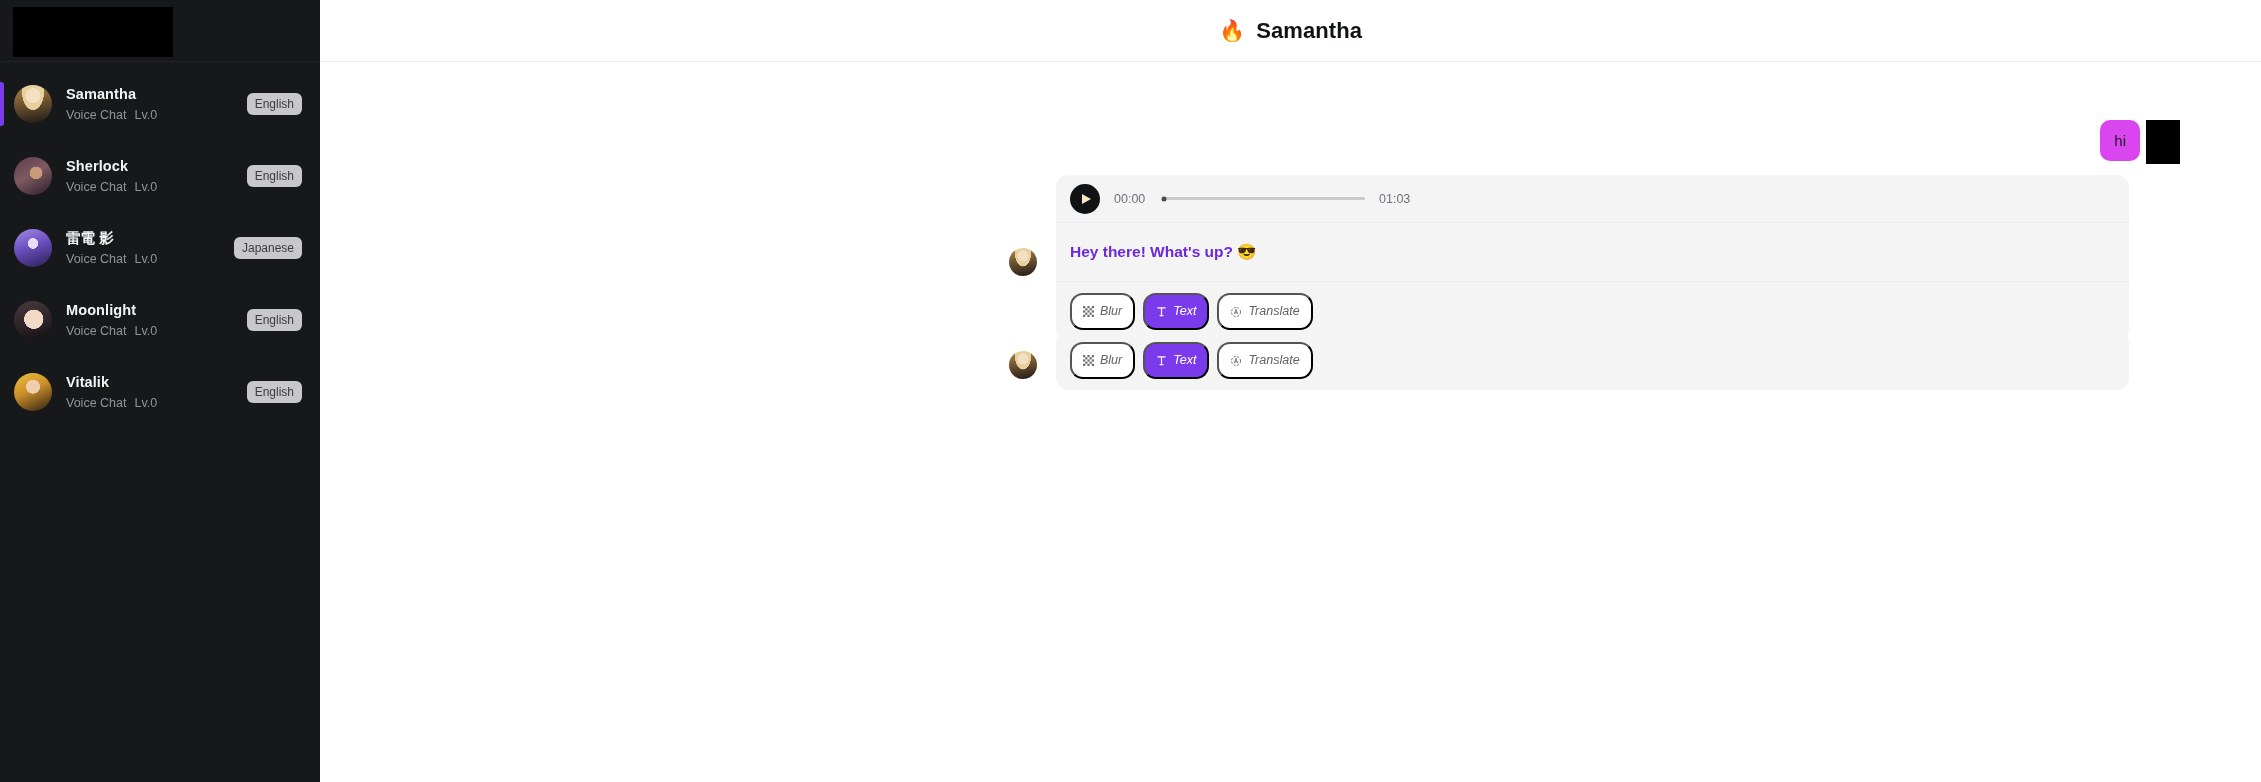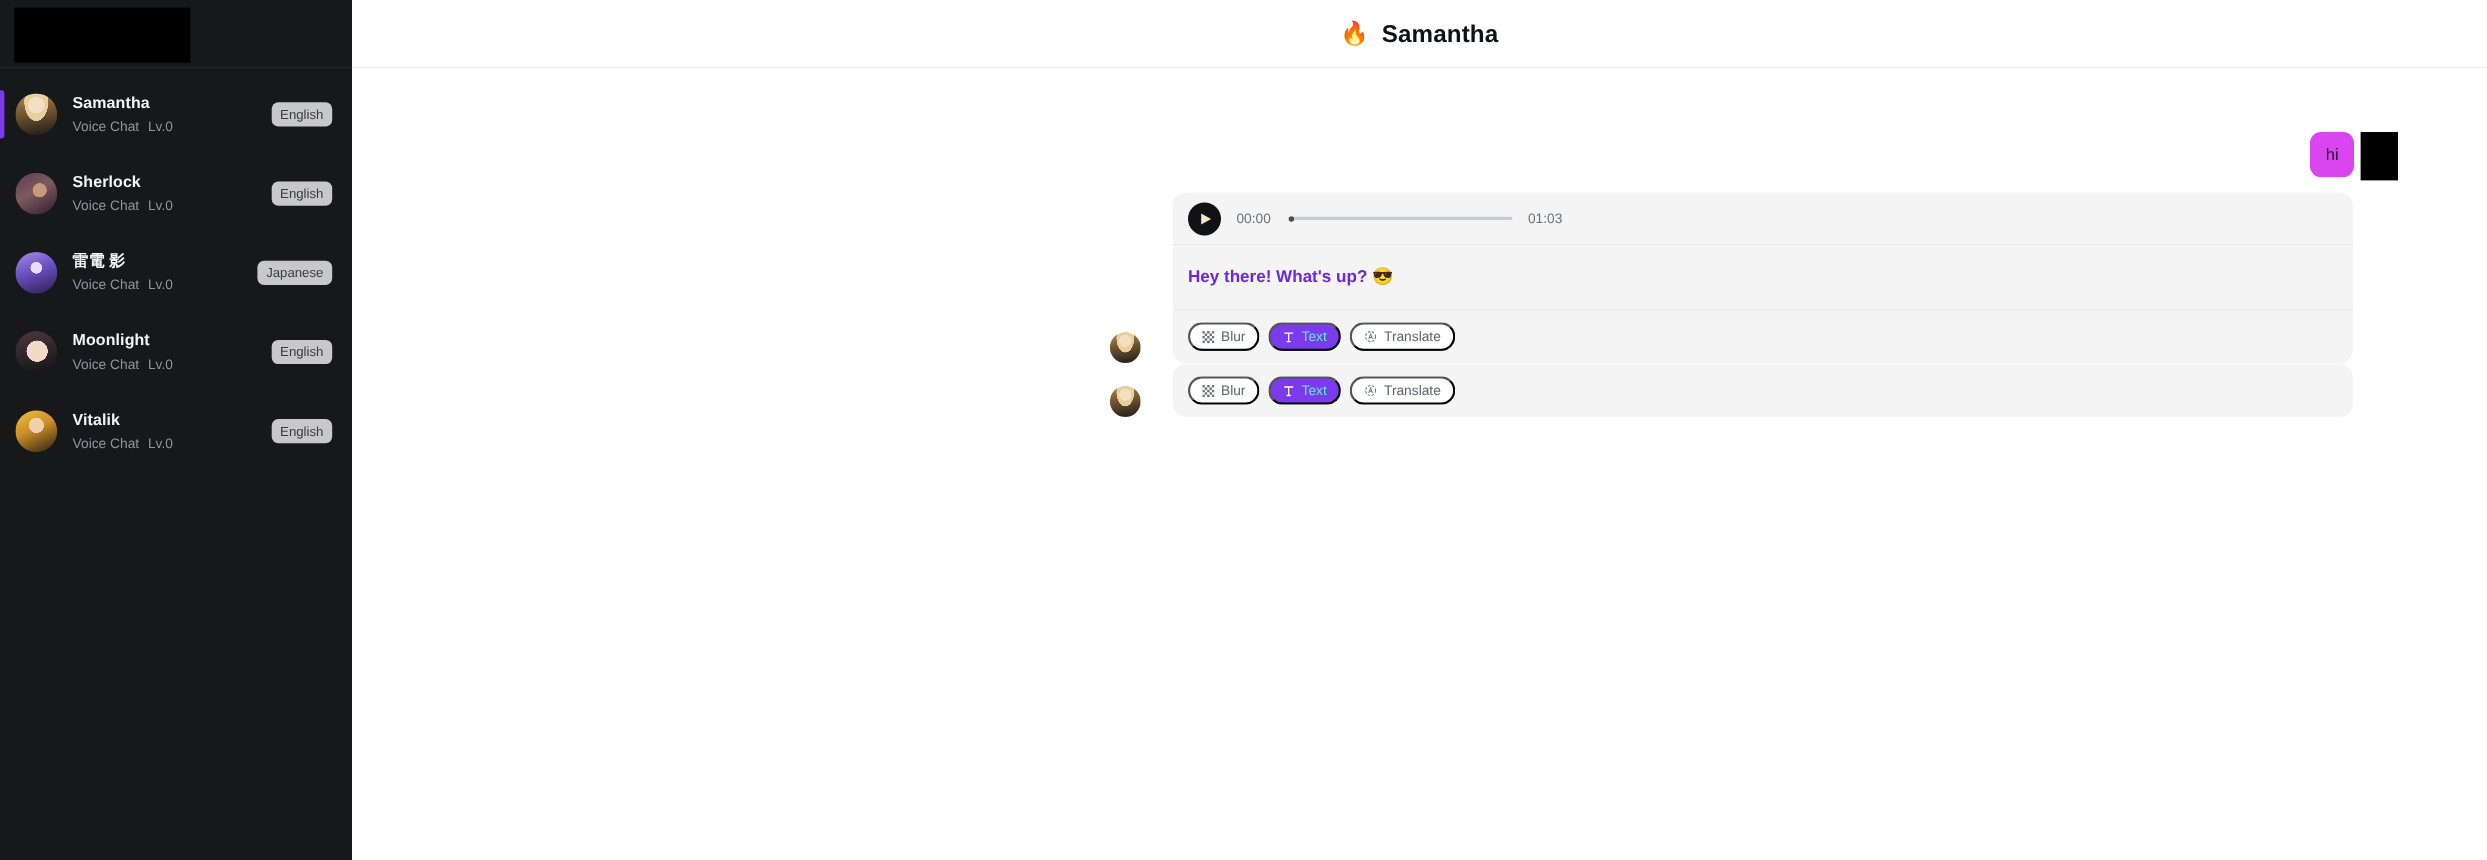--- a/index.html
+++ b/index.html
@@ -154,23 +154,23 @@
     max-width: 520px;
   }
   .user-avatar {
     width: 34px; height: 44px;
     background: #000000;
     flex: 0 0 34px;
   }
 
   
   .row-bot {
-    display: flex; align-items: flex-end;
+    display: flex; align-items: center;
     padding-left: 689px;
-    gap: 29px;
+    gap: 19px;
   }
   .bot-avatar {
     width: 28px; height: 28px;
     border-radius: 50%;
     flex: 0 0 28px;
     margin-top: 8px;
   }
   .bot-card {
     width: 1073px;
     background: #f4f4f5;
@@ -236,31 +236,32 @@
     color: #6d28d9;
     border-bottom: 1px solid #e8e8ea;
     font-weight: bold;
   }
   .actions {
     display: flex; align-items: center; gap: 8px;
     padding: 11px 14px;
   }
   .chip {
     display: inline-flex; align-items: center; gap: 6px;
-    height: 26px;
+    height: 37px;
     padding: 0 11px;
     border-radius: 13px;
     background: #ffffff;
     color: #5f6369;
     font-size: 12.5px;
     line-height: 1;
     cursor: pointer;
     white-space: nowrap;
-  }
-  .chip.on { background: #7c3aed; color: #5eead4; }
+    font-style: italic;
+  }
+  .chip.on { background: #7c3aed; color: #ffffff; }
   .chip svg { display: block; flex: 0 0 auto; }
 </style>
 </head>
 <body>
 
 <div class="app">
 
   <aside class="sidebar">
     <div class="logo-area">
       <div class="logo-redacted"></div>

